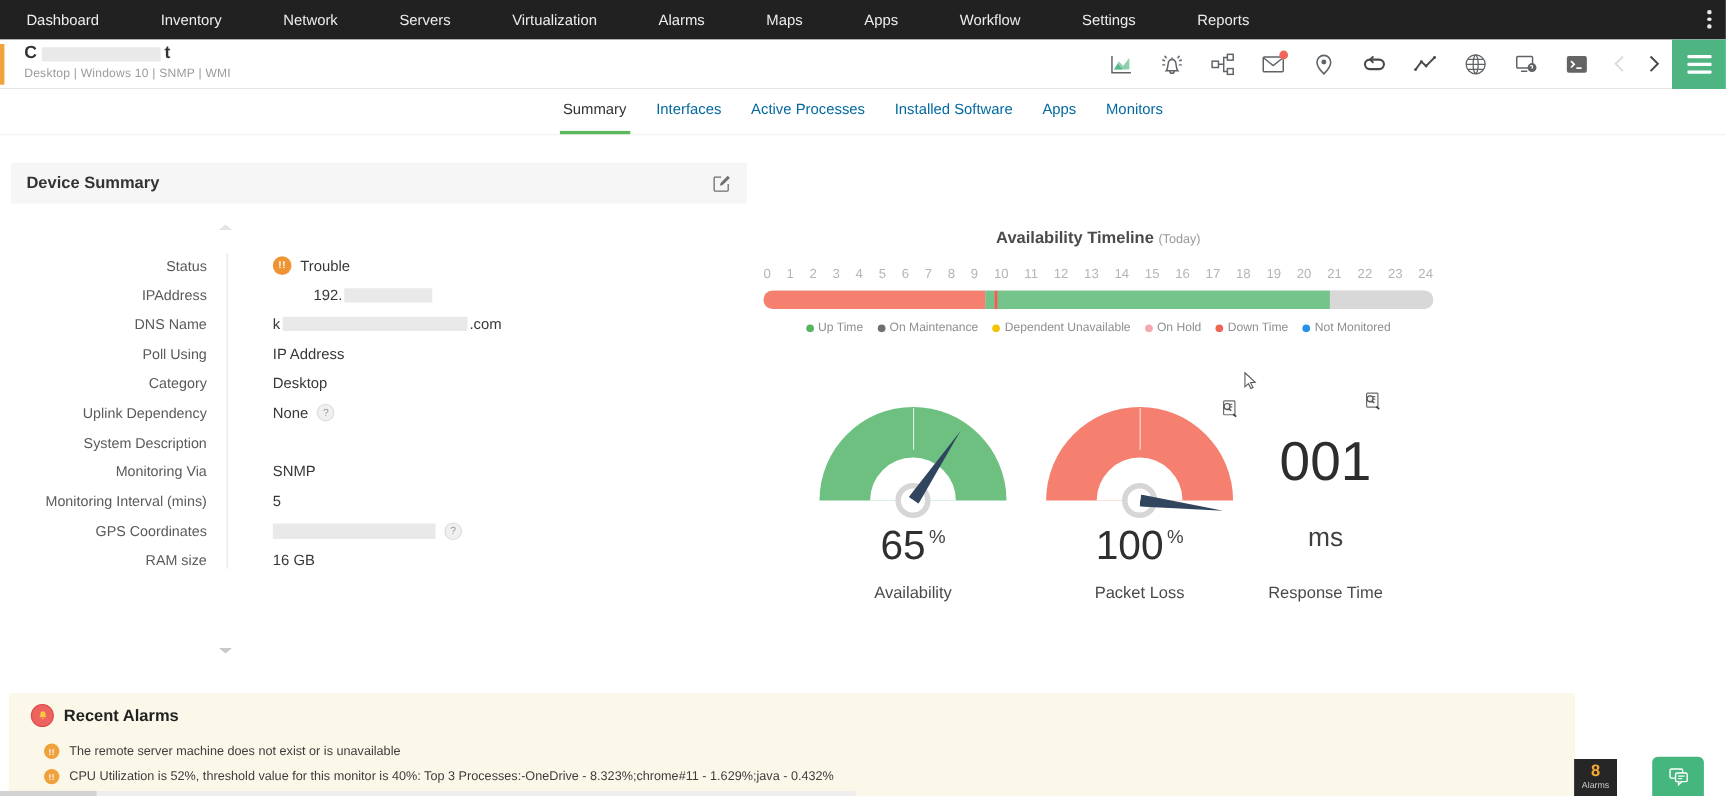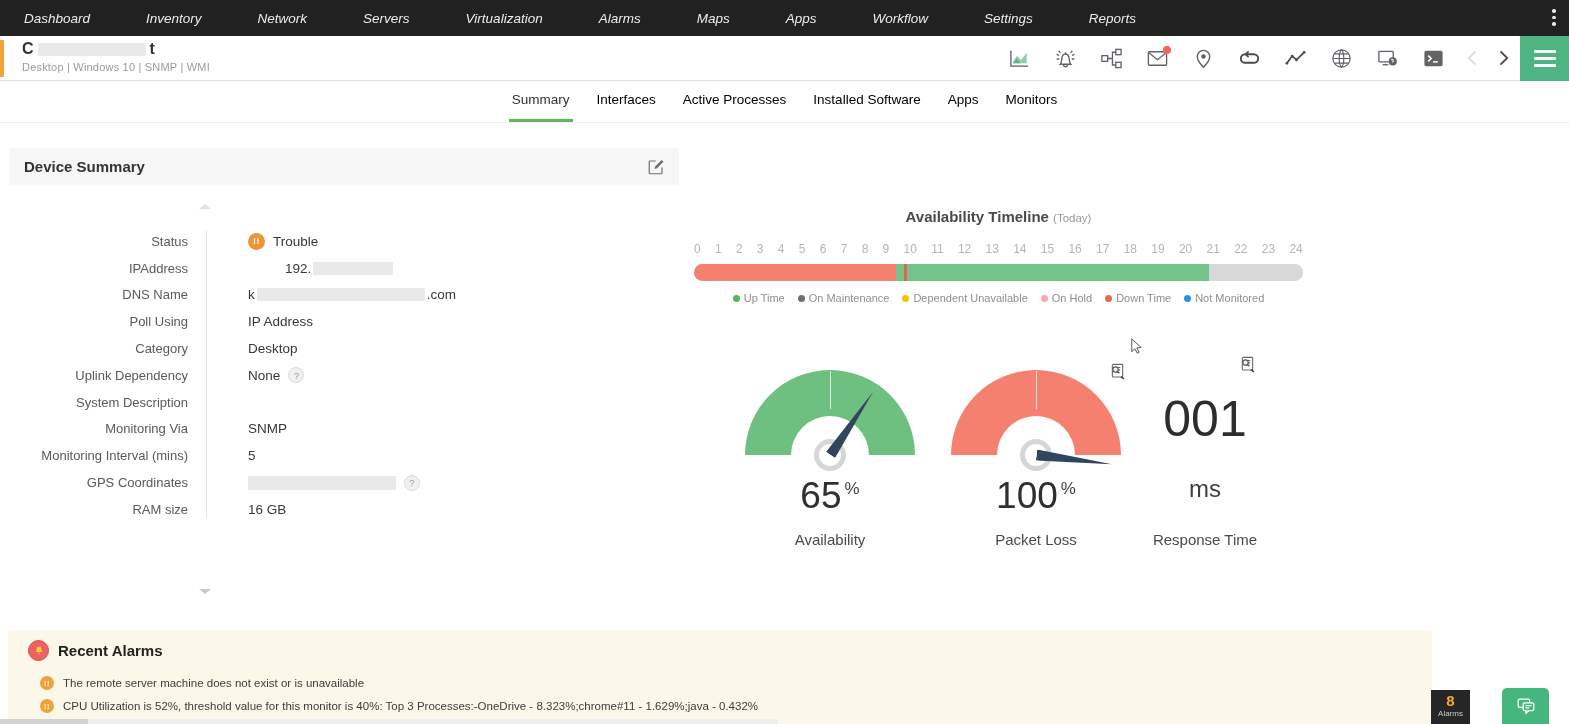--- a/index.html
+++ b/index.html
@@ -3,21 +3,21 @@
 <meta charset="utf-8">
 <style>
   * { margin:0; padding:0; box-sizing:border-box; }
   html,body { width:1569px; height:724px; }
   body {
     position:relative; overflow:hidden; background:#fff;
     font-family:"Liberation Sans", sans-serif; color:#333;
   }
   
   .topnav { position:absolute; top:0; left:0; width:1569px; height:36px;
-    background:#212121; display:flex; align-items:center; padding-left:24px; gap:56px;font-style:italic; }
+    background:#212121; display:flex; align-items:center; padding-left:24px; gap:56px; }
   .nav-item { color:#ededed; font-size:13.5px; cursor:pointer; white-space:nowrap; }
   .kebab { position:absolute; right:13px; top:9px; width:4px; display:flex; flex-direction:column; gap:3px; cursor:pointer; }
   .kebab i { width:3.5px; height:3.5px; border-radius:50%; background:#e8e8e8; }
 
   
   .dev-header { position:absolute; top:36px; left:0; width:1569px; height:45px;
     background:#fff; border-bottom:1px solid #e4e4e4; }
   .accent-bar { position:absolute; left:0; top:4px; width:4px; height:37px; background:#f0a23c; }
   .dev-title { position:absolute; left:22px; top:4px; font-size:16px; font-weight:700; color:#333; display:flex; align-items:center; gap:4px; }
   .dev-sub { position:absolute; left:22px; top:25px; font-size:11px; color:#9b9b9b; letter-spacing:.2px; }
@@ -30,21 +30,21 @@
   .mail-dot { position:absolute; top:-1px; right:-2px; width:8px; height:8px; border-radius:50%; background:#f1655a; }
   .chev { position:absolute; top:12px; width:20px; height:20px; cursor:pointer; }
   .chev-left { right:86px; } .chev-right { right:56px; }
   .green-menu { position:absolute; right:0; top:0; width:49px; height:45px; background:#4db482;
     display:flex; flex-direction:column; justify-content:center; align-items:center; gap:4.5px; cursor:pointer; }
   .green-menu i { width:22px; height:2.5px; background:#fff; border-radius:1px; }
 
   
   .tabbar { position:absolute; top:81px; left:0; width:1569px; height:42px; background:#fff;
     display:flex; justify-content:center; align-items:flex-end; gap:21px; border-bottom:1px solid #f1f1f1; }
-  .tab { font-size:13.5px; color:#000000; padding:0 3px 12px; cursor:pointer; border-bottom:3px solid transparent; }
+  .tab { font-size:13.5px; color:#0369a1; padding:0 3px 12px; cursor:pointer; border-bottom:3px solid transparent; }
   .tab.active { color:#333; border-bottom-color:#5cb85c; }
 
   
   .sum-header { position:absolute; left:10px; top:148px; width:669px; height:37px; background:#f6f6f6;
     display:flex; align-items:center; justify-content:space-between; padding:0 14px; }
   .sum-title { font-size:15px; font-weight:700; color:#333; }
   .edit-btn { width:18px; height:18px; cursor:pointer; }
   .caret { position:absolute; left:199px; width:0; height:0; border-left:6px solid transparent; border-right:6px solid transparent; cursor:pointer; }
   .caret-up { top:204px; border-bottom:5px solid #e3e3e3; }
   .caret-down { top:589px; border-top:5px solid #c9c9c9; }

